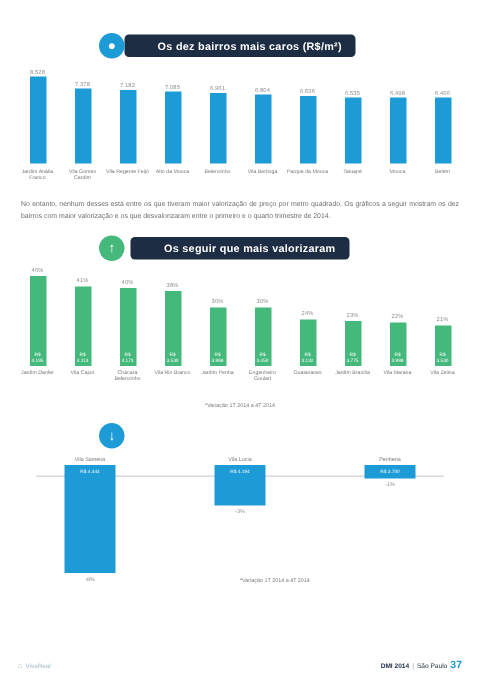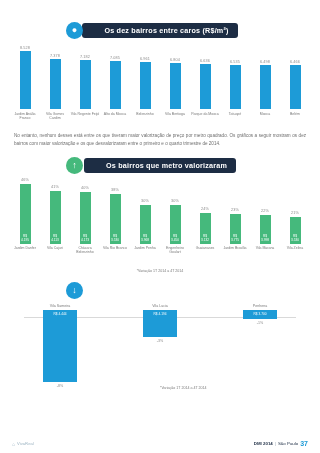--- a/index.html
+++ b/index.html
@@ -80,21 +80,21 @@
   .pageno{font-size:7px;font-weight:bold;color:#1d9bd7;}
 </style>
 </head>
 <body>
 
 <div class="page">
 
   <div style="padding-top:22px;">
     <div class="title-pill">
       <div class="title-icon ic-blue">●</div>
-      <div class="title-bar">Os dez bairros entre caros (R$/m²)</div>
+      <div class="title-bar">Os dez bairros mais caros (R$/m²)</div>
     </div>
 
     <div class="chart" style="margin-top:10px;">
       <div class="bars" style="height:60px;" id="c1bars">
           <div class="bcol">
             <div class="val">8.528</div>
             <div class="bar-wrap" style="height: 58px;">
               <div class="bar bar-blue" style="height: 58px;"></div>
             </div>
           </div>
@@ -186,21 +186,21 @@
           </div>
         </div>
     </div>
   </div>
 
   <p class="para">No entanto, nenhum desses está entre os que tiveram maior valorização de preço por metro quadrado. Os gráficos a seguir mostram os dez bairros com maior valorização e os que desvalorizaram entre o primeiro e o quarto trimestre de 2014.</p>
 
   <div style="margin-top:9px;">
     <div class="title-pill">
       <div class="title-icon ic-green">↑</div>
-      <div class="title-bar">Os bairros que metro valorizaram</div>
+      <div class="title-bar">Os seguir que mais valorizaram</div>
     </div>
 
     <div class="chart" style="margin-top:8px;">
       <div class="bars" style="height:62px;" id="c2bars">
           <div class="bcol">
             <div class="val">46%</div>
             <div class="bar-wrap" style="height: 60px;">
               <div class="bar bar-green" style="height: 60px;"></div>
               <div class="inbar">R$ 4.195</div>
             </div>

